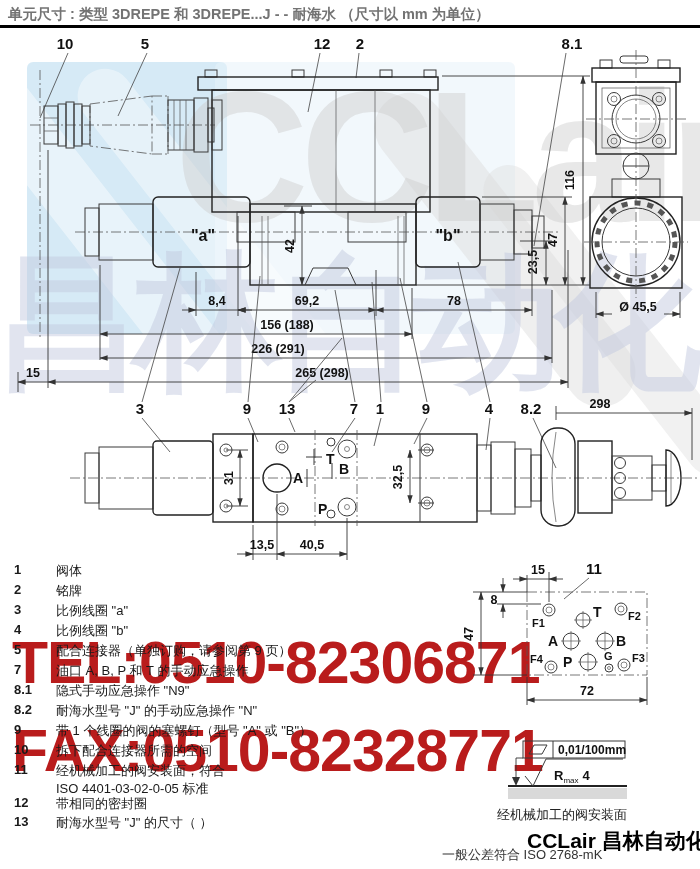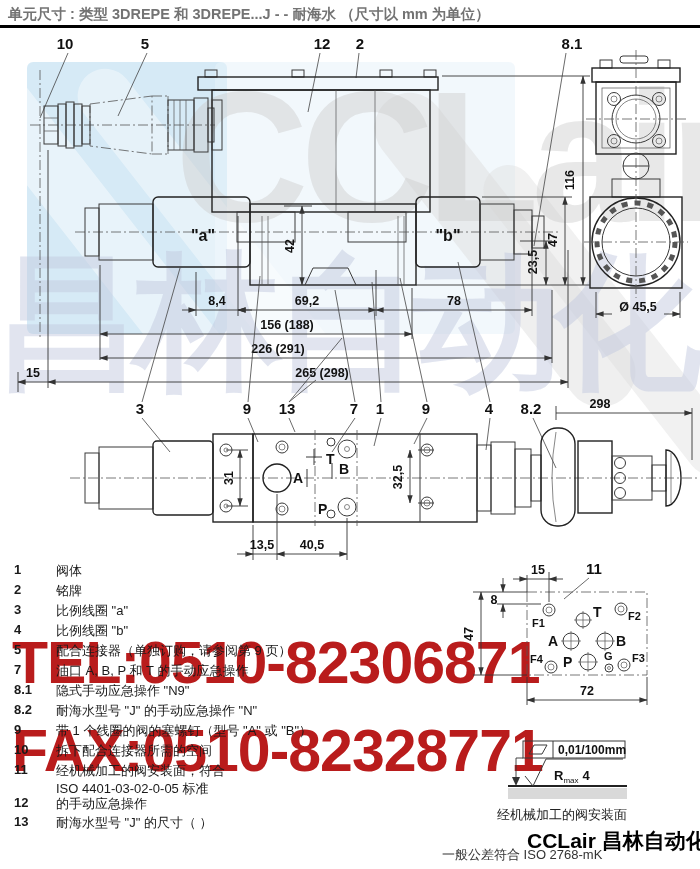--- a/index.html
+++ b/index.html
@@ -442,21 +442,21 @@
           <span class="lg-no">10</span>
           <span class="lg-tx">拆下配合连接器所需的空间</span>
         </div>
       <div class="lg-row" style="top:762px">
           <span class="lg-no">11</span>
           <span class="lg-tx">经机械加工的阀安装面，符合
 ISO 4401-03-02-0-05 标准</span>
         </div>
       <div class="lg-row" style="top:795px">
           <span class="lg-no">12</span>
-          <span class="lg-tx">的手动应急操作</span>
+          <span class="lg-tx">带相同的密封圈</span>
         </div>
       <div class="lg-row" style="top:814px">
           <span class="lg-no">13</span>
           <span class="lg-tx">耐海水型号 "J" 的尺寸（ ）</span>
         </div>
     </div>
 
     <div class="cap-surface">经机械加工的阀安装面</div>
     <div class="cap-tol">一般公差符合 ISO 2768-mK</div>
     <div class="brand">CCLair 昌林自动化</div>

